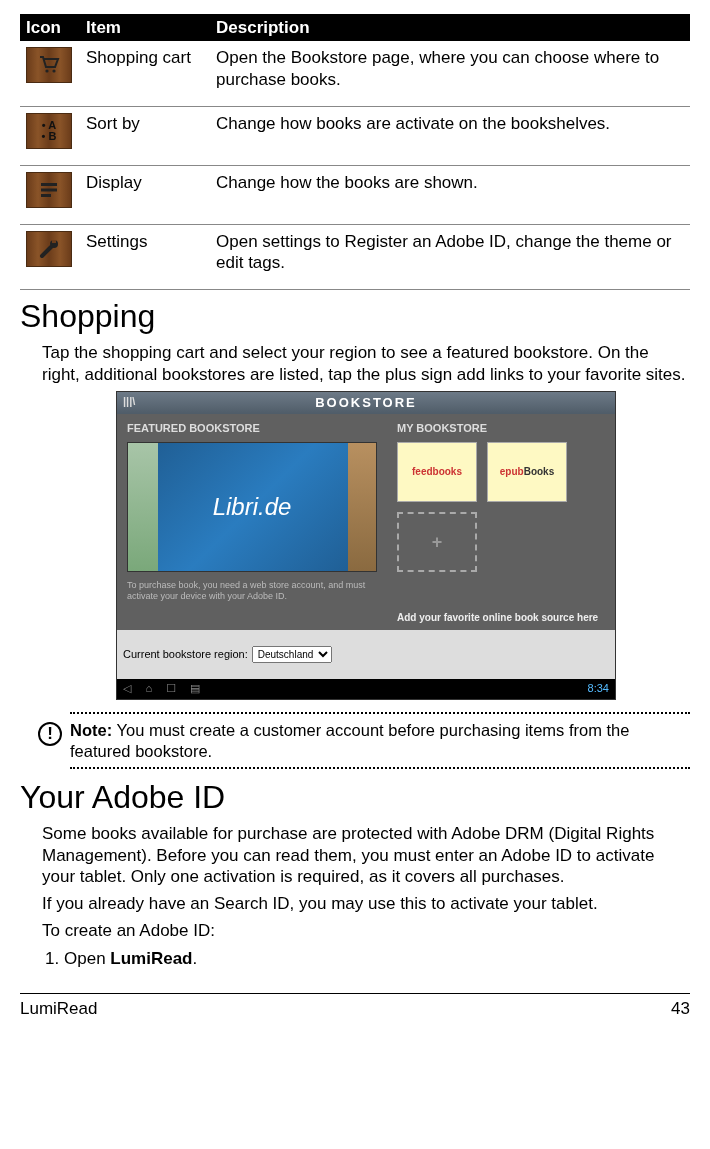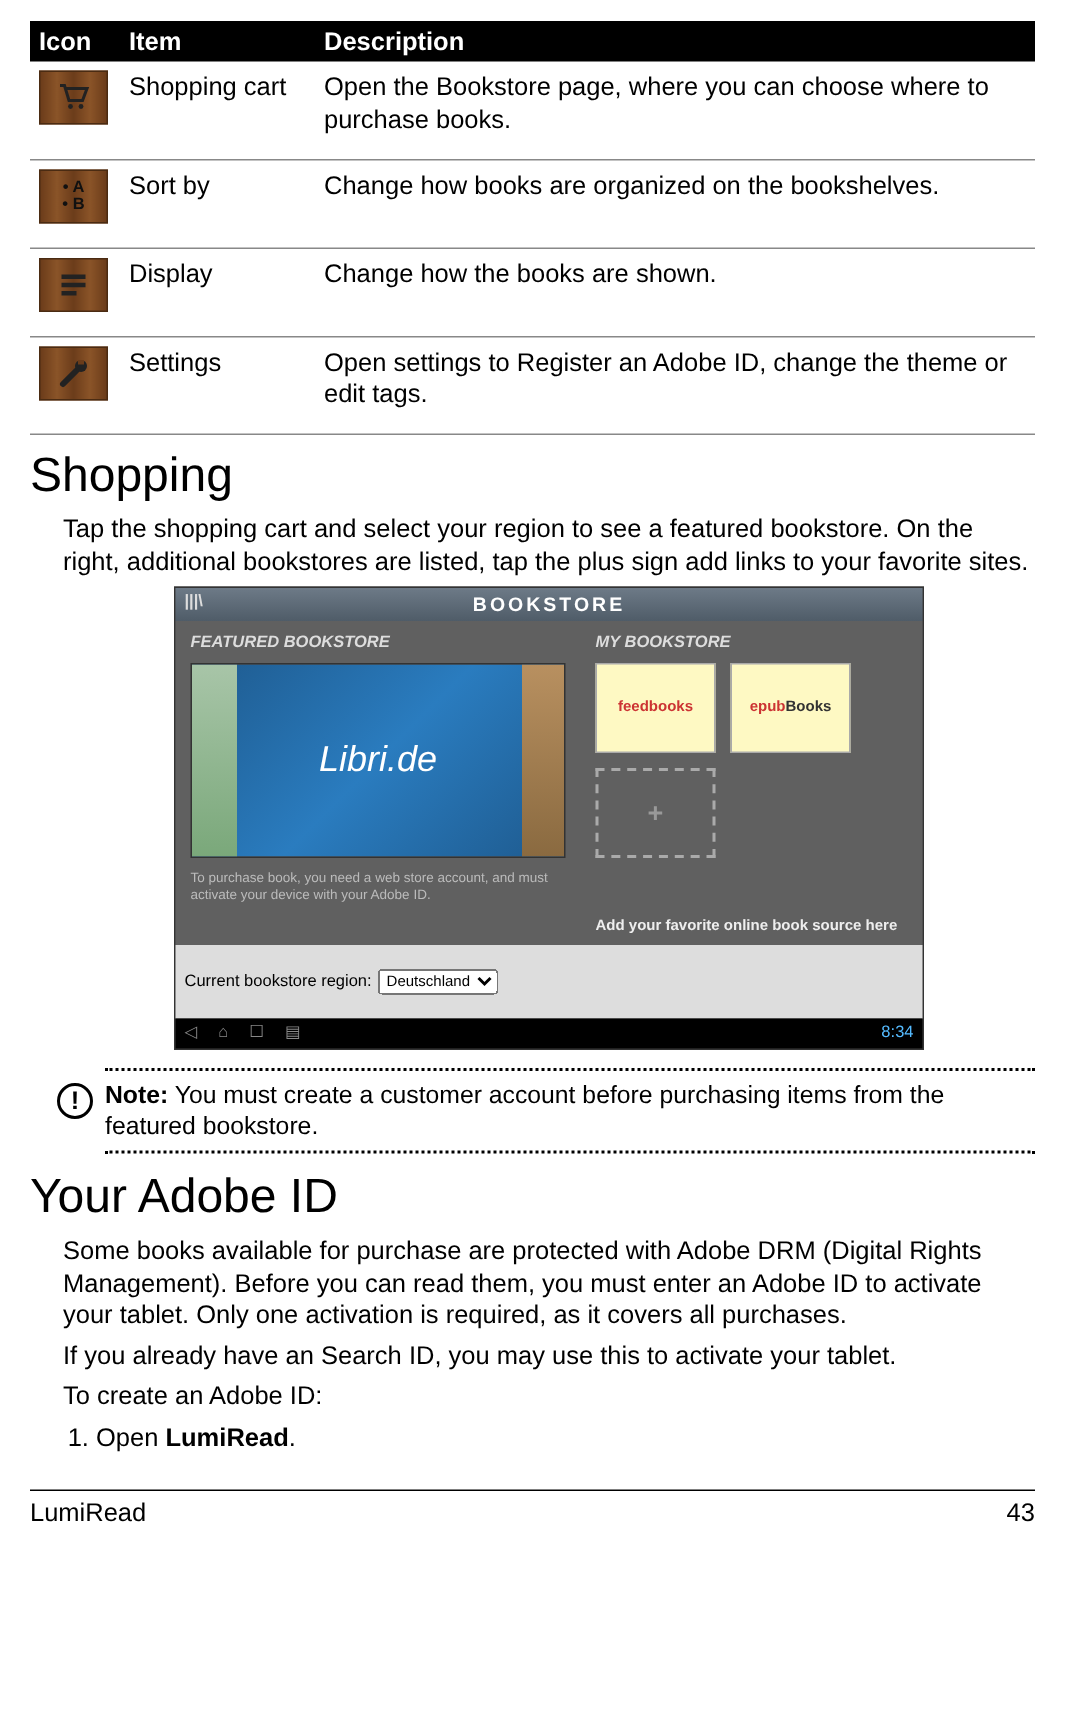--- a/index.html
+++ b/index.html
@@ -64,21 +64,21 @@
     text-align: center;
     padding: 3px;
     font-weight: bold;
     letter-spacing: 2px;
     font-size: 13px;
     position: relative;
   }
   .ss-back { position:absolute; left:6px; top:3px; font-size:11px; color:#ddd; letter-spacing:0;}
   .ss-body { background:#606060; display:flex; padding:0; }
   .ss-left, .ss-right { flex:1; padding:6px 10px; }
-  .ss-header { color:#ddd; font-size:11px; font-weight:bold; padding:2px 0 6px 0;font-style:italic; }
+  .ss-header { color:#ddd; font-size:11px; font-weight:bold; padding:2px 0 6px 0; }
   .featured-img {
     width: 250px; height: 130px;
     background: linear-gradient(135deg,#1e5a8e 0%,#2a7cbf 50%,#1e5a8e 100%);
     display:flex; align-items:center; justify-content:center;
     color:#fff; font-size:24px; font-style:italic;
     border: 1px solid #333;
     position: relative;
     overflow:hidden;
   }
   .featured-img::before{
@@ -137,21 +137,21 @@
       <td class="desccell">Open the Bookstore page, where you can choose where to purchase books.</td>
     </tr>
     <tr>
       <td class="iconcell">
           <div class="wood-icon" style="font-size:11px; font-weight:bold; color:#111; line-height:1; flex-direction:column;">
         <div>• A</div>
             <div>• B</div>
       </div>
         </td>
       <td class="itemcell">Sort by</td>
-      <td class="desccell">Change how books are organized on the bookshelves.</td>
+      <td class="desccell">Change how books are activate on the bookshelves.</td>
     </tr>
     <tr>
       <td class="iconcell">
           <div class="wood-icon">
         <svg viewBox="0 0 24 24">
               <rect x="4" y="5" width="16" height="3" fill="#222"></rect>
               <rect x="4" y="10.5" width="16" height="3" fill="#222"></rect>
               <rect x="4" y="16" width="10" height="3" fill="#222"></rect>
             </svg>
       </div>

